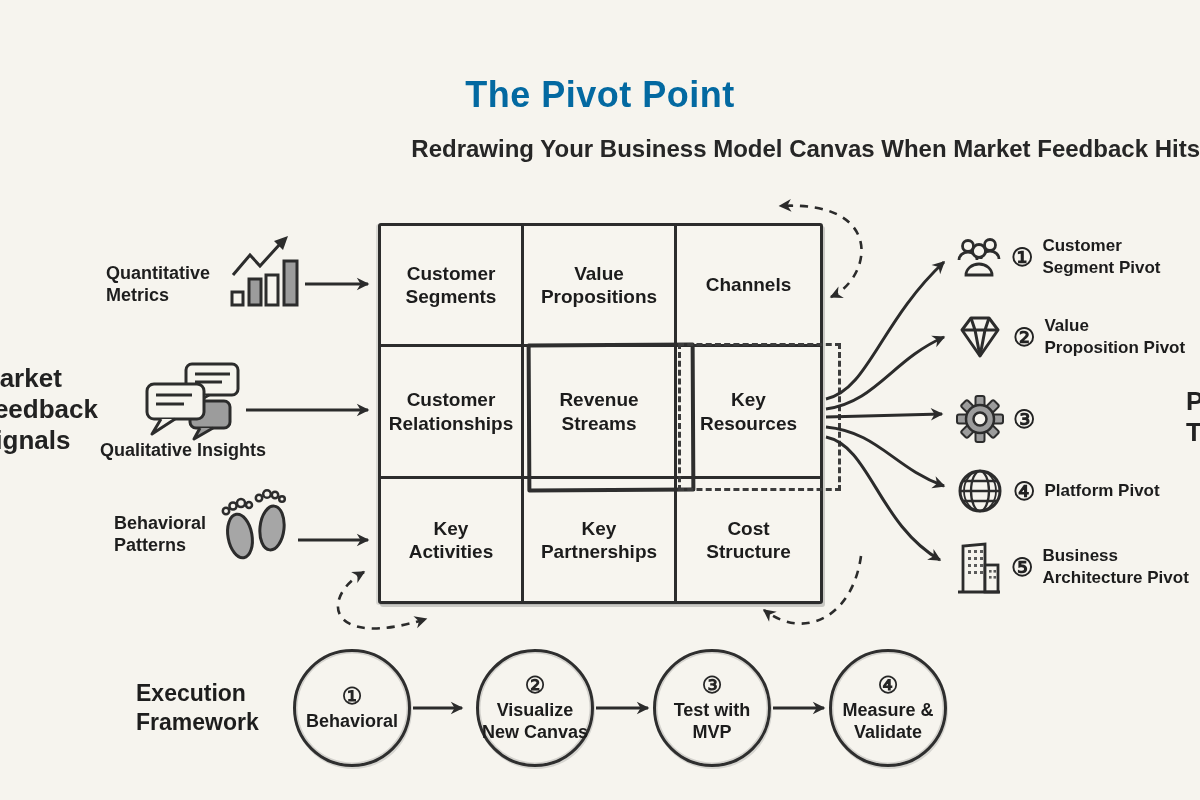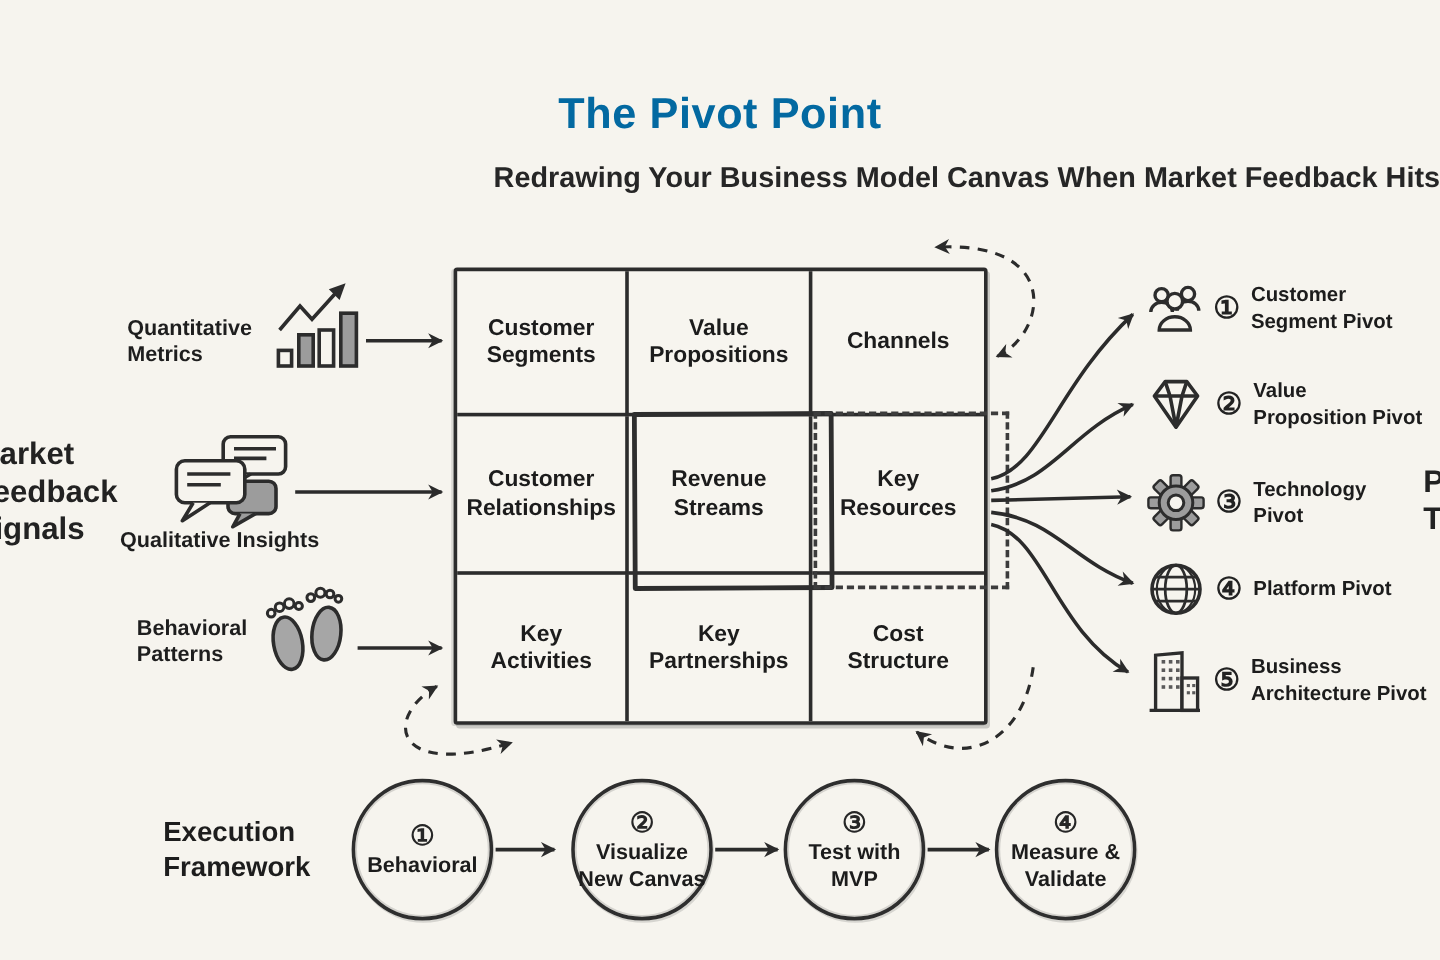--- a/index.html
+++ b/index.html
@@ -179,22 +179,20 @@
           <rect x="-4.5" y="-23" width="9" height="11" rx="2" transform="rotate(180)"></rect>
           <rect x="-4.5" y="-23" width="9" height="11" rx="2" transform="rotate(225)"></rect>
           <rect x="-4.5" y="-23" width="9" height="11" rx="2" transform="rotate(270)"></rect>
           <rect x="-4.5" y="-23" width="9" height="11" rx="2" transform="rotate(315)"></rect>
         </g>
         <circle r="14" fill="#9c9c9c" stroke="#2c2c2c" stroke-width="2.5"></circle>
         <circle r="6.5" fill="#f6f4ee" stroke="#2c2c2c" stroke-width="2.5"></circle>
       </g>
     </svg>
     <span class="pivot-num">③</span>
-    <span class="pivot-label">Technology
-Pivot</span>
   </div>
 
   <div class="abs pivot-item pi-4">
     <svg class="icon" width="48" height="48" viewBox="0 0 48 48">
       <g stroke="#2c2c2c" fill="none">
         <circle cx="24" cy="24" r="20" stroke-width="3"></circle>
         <ellipse cx="24" cy="24" rx="9" ry="20" stroke-width="2.3"></ellipse>
         <ellipse cx="24" cy="24" rx="16" ry="20" stroke-width="1.8"></ellipse>
         <line x1="7" y1="14" x2="41" y2="14" stroke-width="2.3"></line>
         <line x1="4" y1="24" x2="44" y2="24" stroke-width="2.3"></line>

